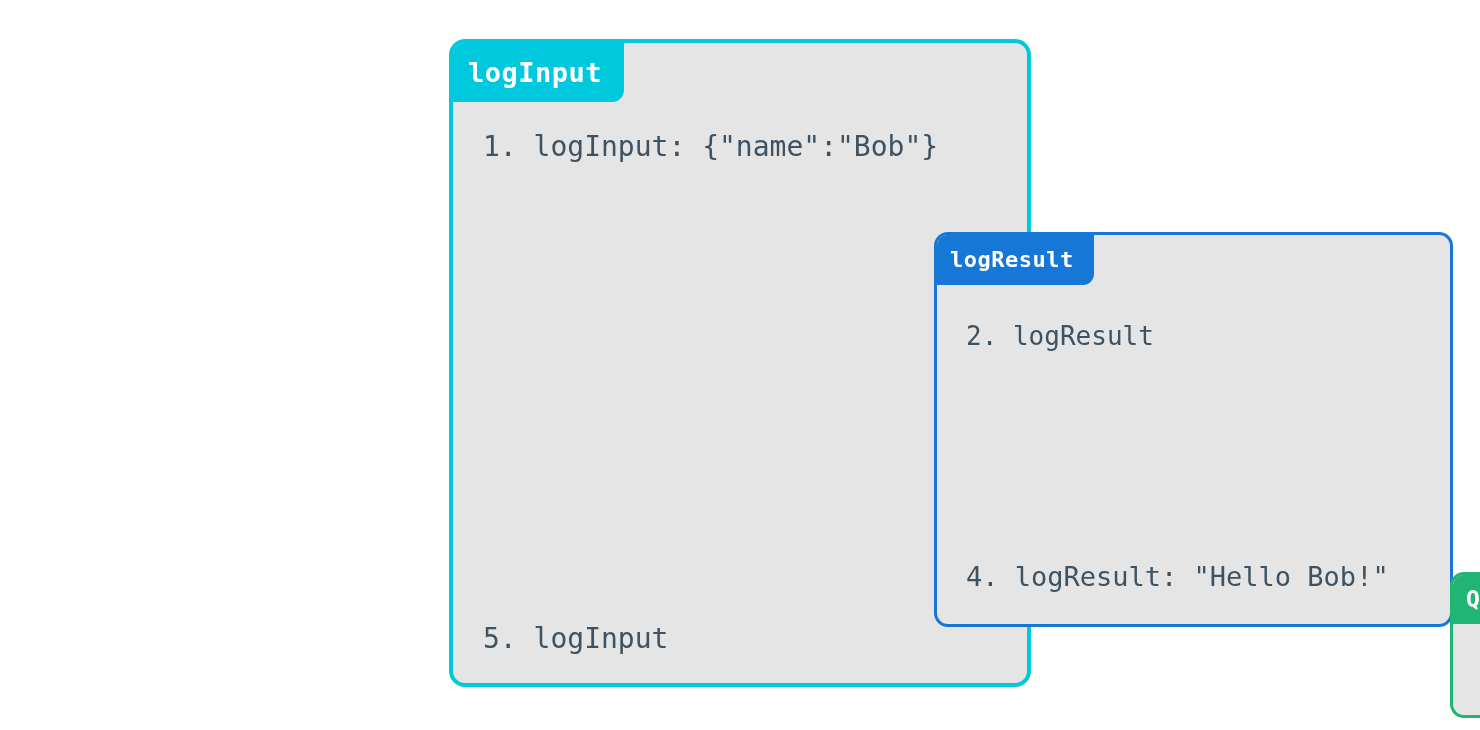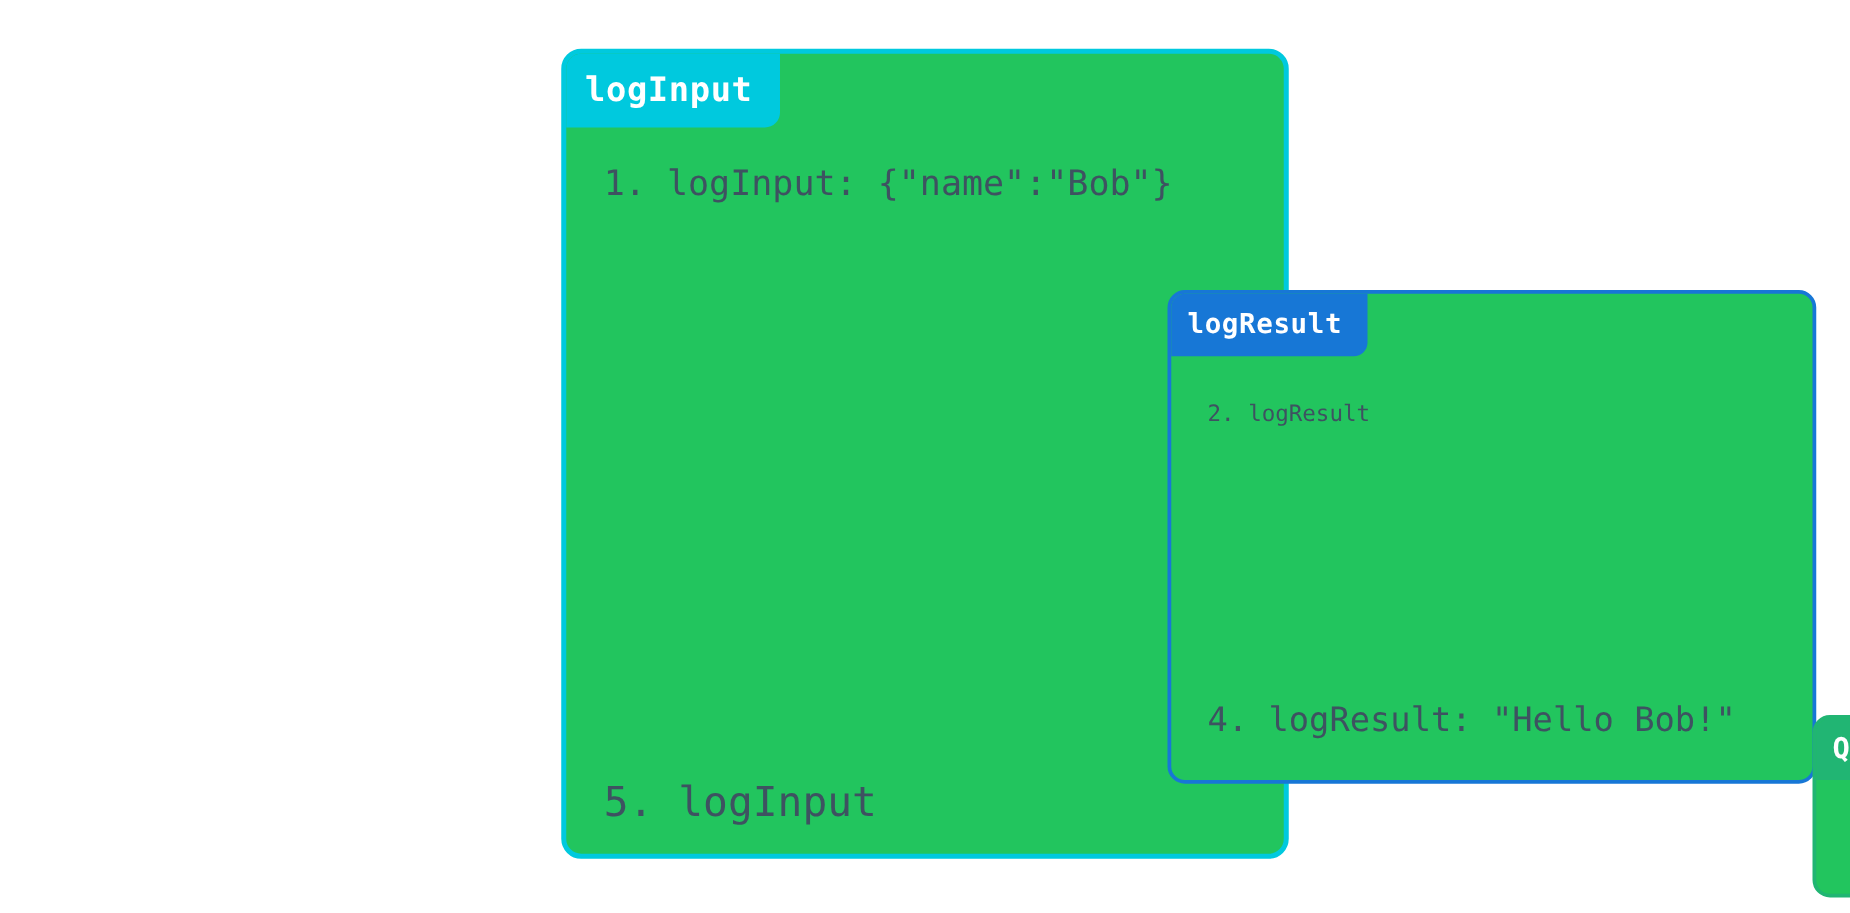--- a/index.html
+++ b/index.html
@@ -18,21 +18,21 @@
   #canvas {
     position: relative;
     width: 1480px;
     height: 730px;
   }
 
   
   .trace-box {
     position: absolute;
     box-sizing: border-box;
-    background: #22c55e;
+    background: #e5e5e5;
   }
 
   .box-label {
     position: absolute;
     top: 0;
     left: 0;
     display: inline-block;
     color: #ffffff;
     font-family: "DejaVu Sans Mono", "Liberation Mono", monospace;
     font-weight: bold;
@@ -106,27 +106,27 @@
   .line-1 {
     position: absolute;
     left: 30px;
     top: 90px;
     font-size: 28px;
   }
   .line-5 {
     position: absolute;
     left: 30px;
     top: 582px;
-    font-size: 33px;
+    font-size: 28px;
   }
   .line-2 {
     position: absolute;
     left: 29px;
     top: 88px;
-    font-size: 18px;
+    font-size: 26px;
   }
   .line-4 {
     position: absolute;
     left: 29px;
     top: 328px;
     font-size: 27px;
   }
 </style>
 </head>
 <body>

